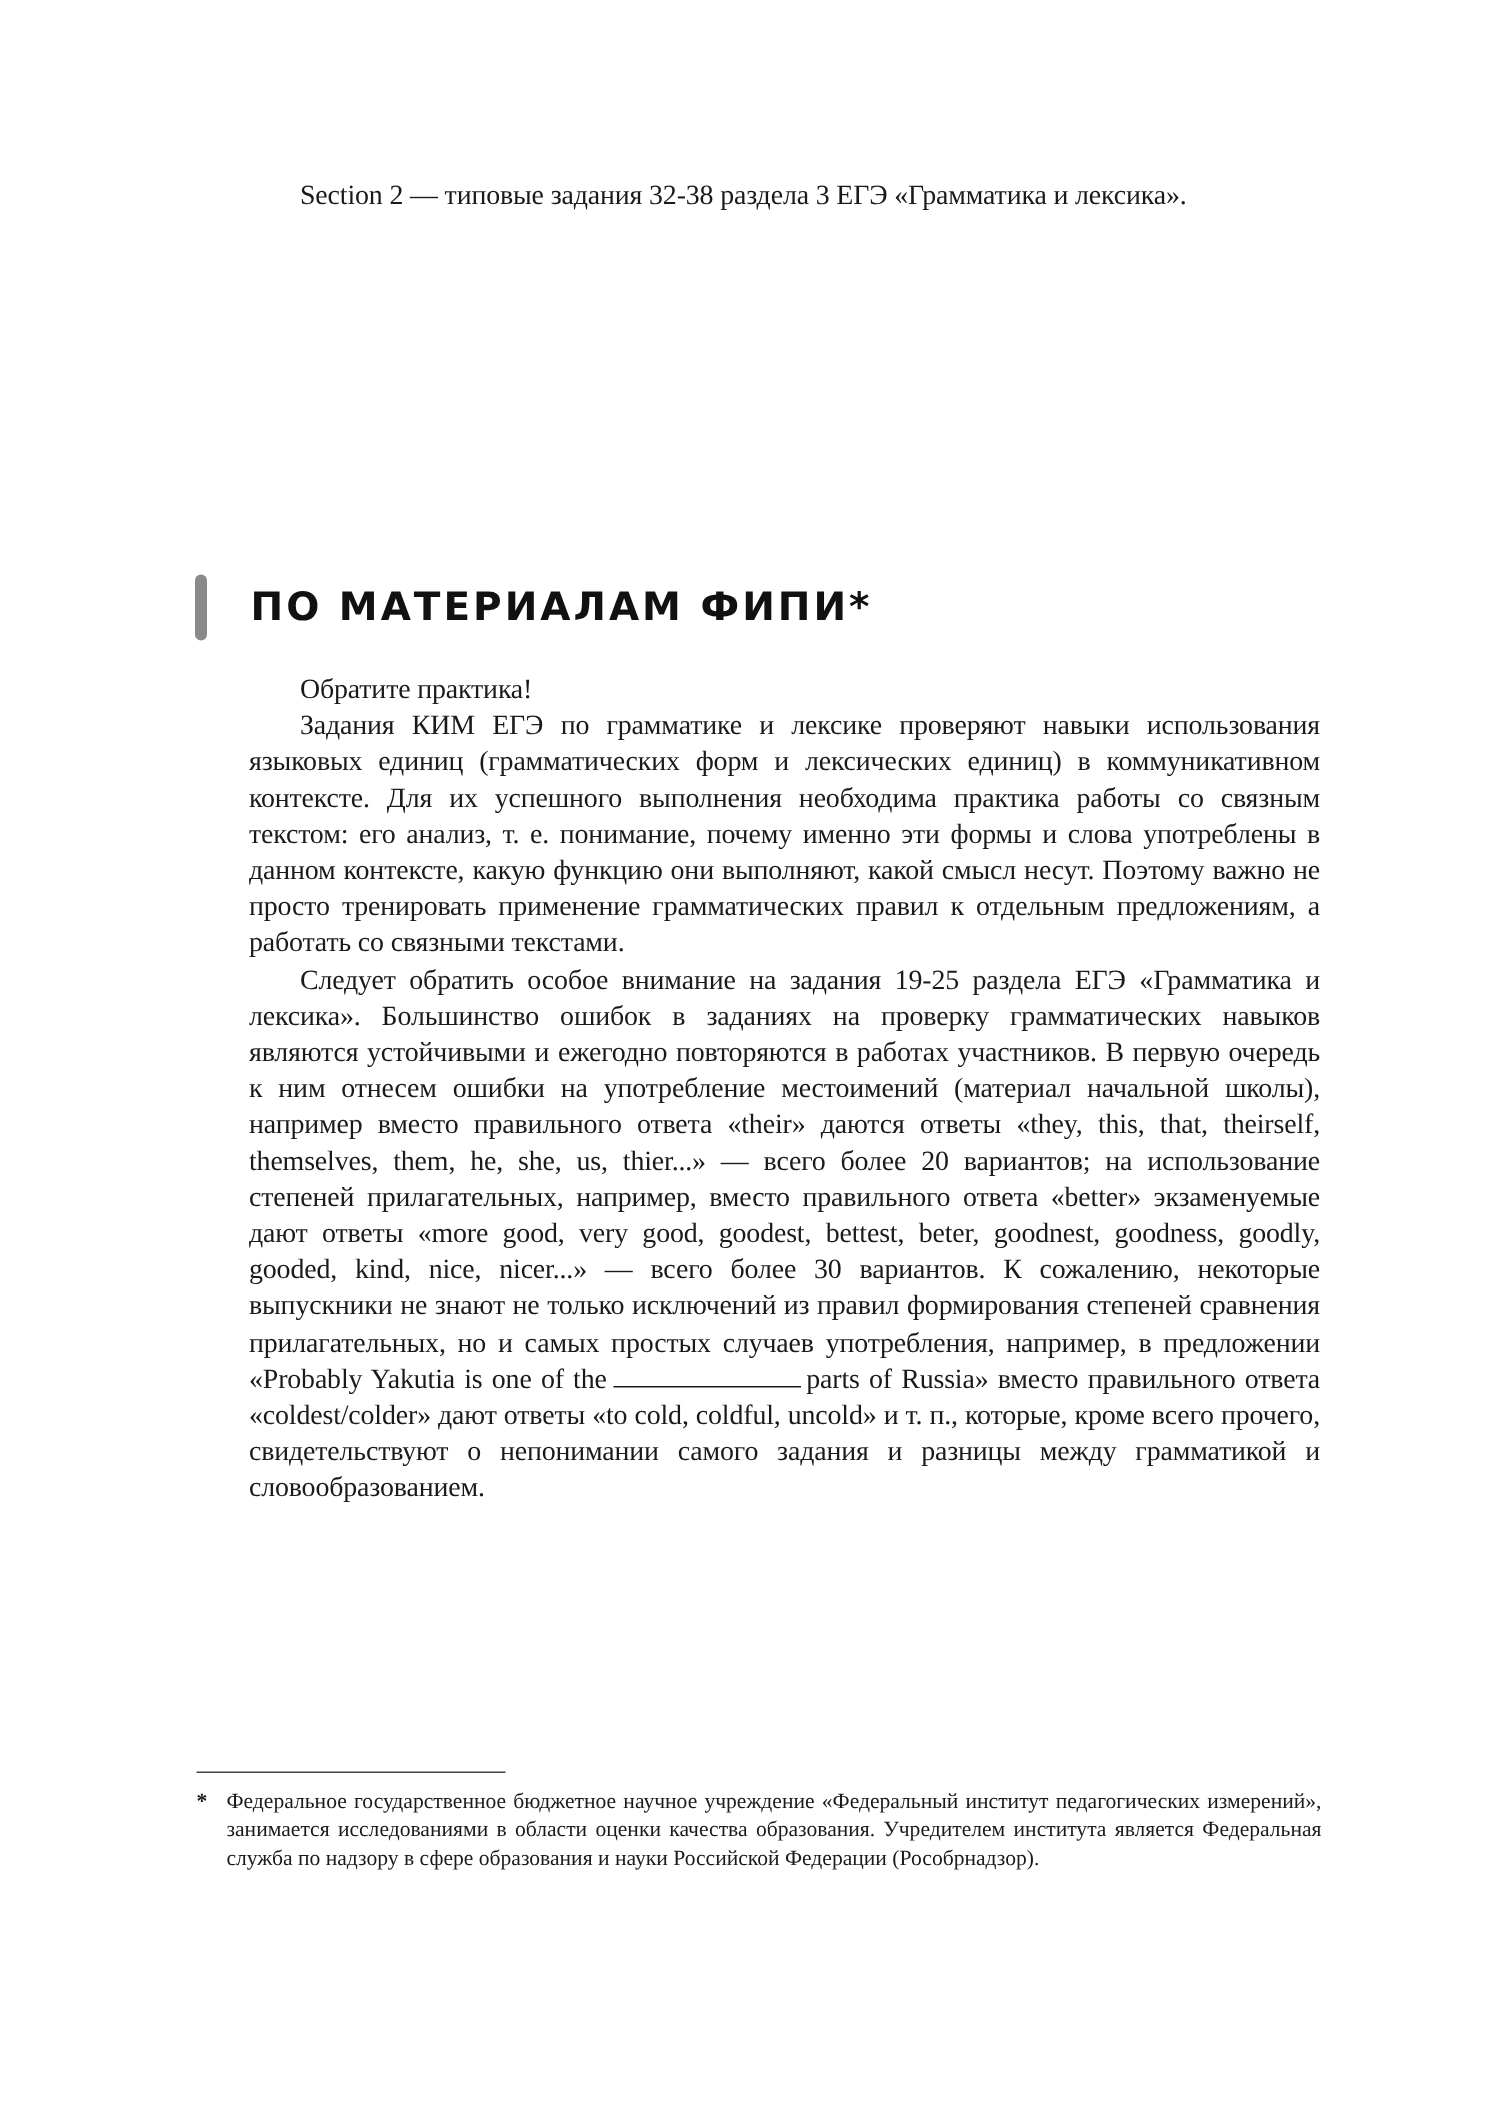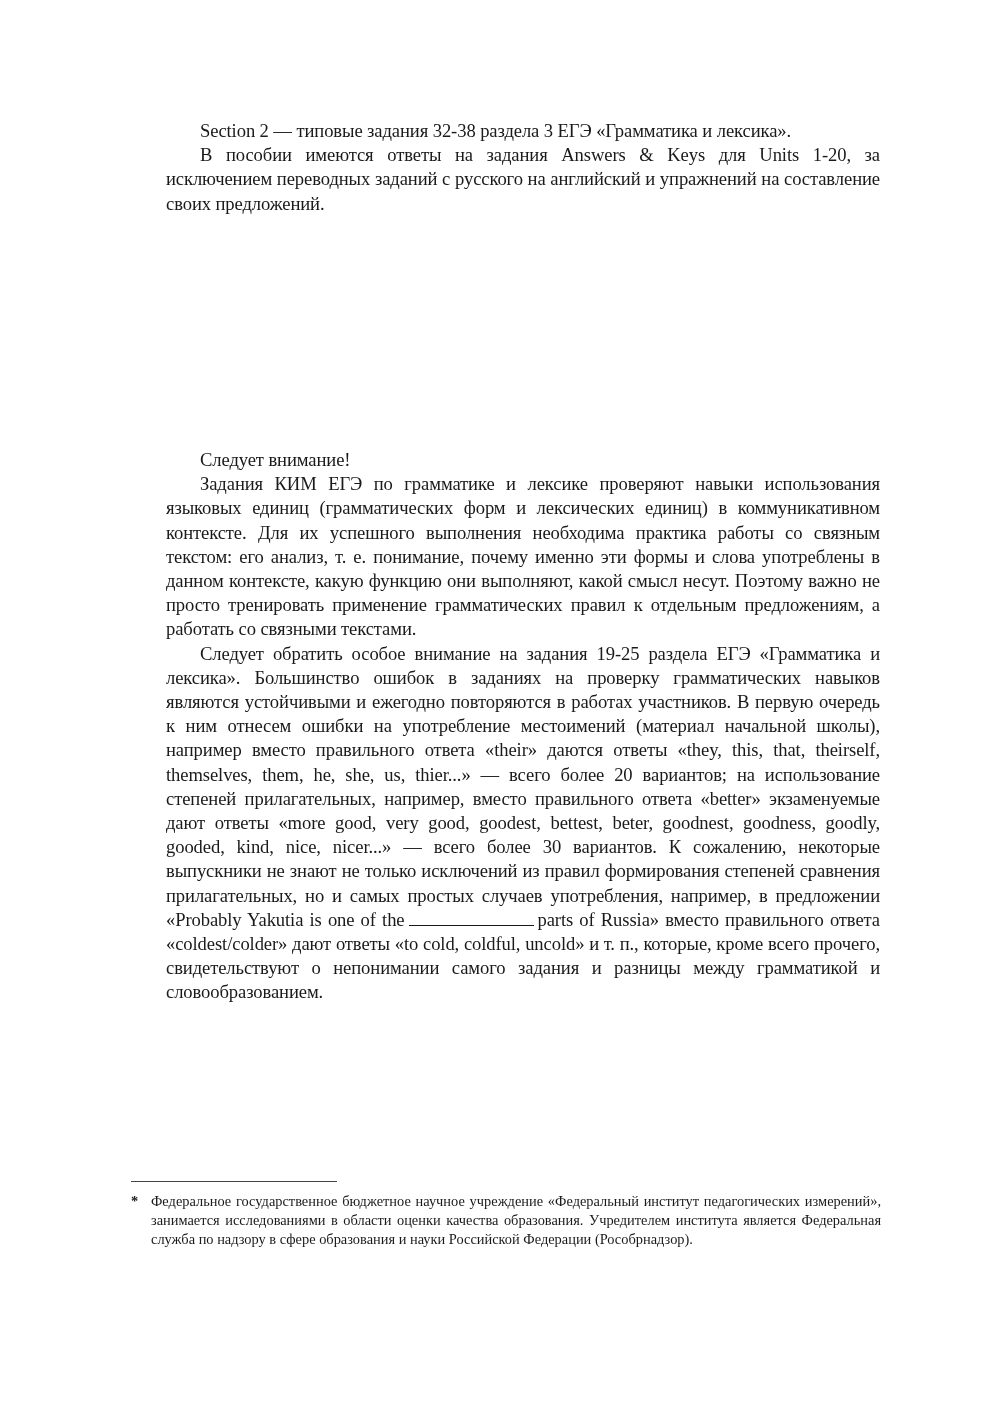--- a/index.html
+++ b/index.html
@@ -95,26 +95,29 @@
       text-align: justify;
     }
   </style>
 </head>
 <body>
 
 <div class="page">
 
   <div class="body-text" id="intro">
     <p>Section 2 — типовые задания 32-38 раздела 3 ЕГЭ «Грамматика и лексика».</p>
-    <p>В пособии имеются ответы на задания Answers &amp; Keys для Units 1-20, за исключением переводных заданий с русского на английский и упражнений на составление своих предложений.</p>
   </div>
 
+  <div id="section-heading">
+    <div class="heading-bar"></div>
+    <div class="heading-text">ПО МАТЕРИАЛАМ ФИПИ*</div>
+  </div>
 
   <div class="body-text" id="fipi-body">
-    <p>Следует внимание!</p>
+    <p>Обратите практика!</p>
     <p>Задания КИМ ЕГЭ по грамматике и лексике проверяют навыки использования языковых единиц (грамматических форм и лексических единиц) в коммуникативном контексте. Для их успешного выполнения необходима практика работы со связным текстом: его анализ, т. е. понимание, почему именно эти формы и слова употреблены в данном контексте, какую функцию они выполняют, какой смысл несут. Поэтому важно не просто тренировать применение грамматических правил к отдельным предложениям, а работать со связными текстами.</p>
     <p><span>Следует обратить особое внимание на задания 19-25 раздела ЕГЭ «Грамматика и лексика». Большинство ошибок в заданиях на проверку грамматических навыков являются устойчивыми и ежегодно повторяются в работах участников. В первую очередь к ним отнесем ошибки на употребление местоимений (материал начальной школы), например вместо правильного ответа «their» даются ответы «they, this, that, theirself, themselves, them, he, she, us, thier...» — всего более 20 вариантов; на использование степеней прилагательных, например, вместо правильного ответа «better» экзаменуемые дают ответы «more good, very good, goodest, bettest, beter, goodnest, goodness, goodly, gooded, kind, nice, nicer...» — всего более 30 вариантов. К сожалению, некоторые выпускники не знают не только исключений из правил формирования степеней сравнения прилагательных, но и самых простых случаев употребления, например, в предложении «Probably Yakutia is one of the</span><span class="blank-line"></span><span>parts of Russia» вместо правильного ответа «coldest/colder» дают ответы «to cold, coldful, uncold» и т. п., которые, кроме всего прочего, свидетельствуют о непонимании самого задания и разницы между грамматикой и словообразованием.</span></p>
   </div>
 
   <div class="footnote-rule"></div>
 
   <div class="footnote">
     <span class="footnote-mark">*</span>
     <span class="footnote-text">Федеральное государственное бюджетное научное учреждение «Федеральный институт педагогических измерений», занимается исследованиями в области оценки качества образования. Учредителем института является Федеральная служба по надзору в сфере образования и науки Российской Федерации (Рособрнадзор).</span>
   </div>

